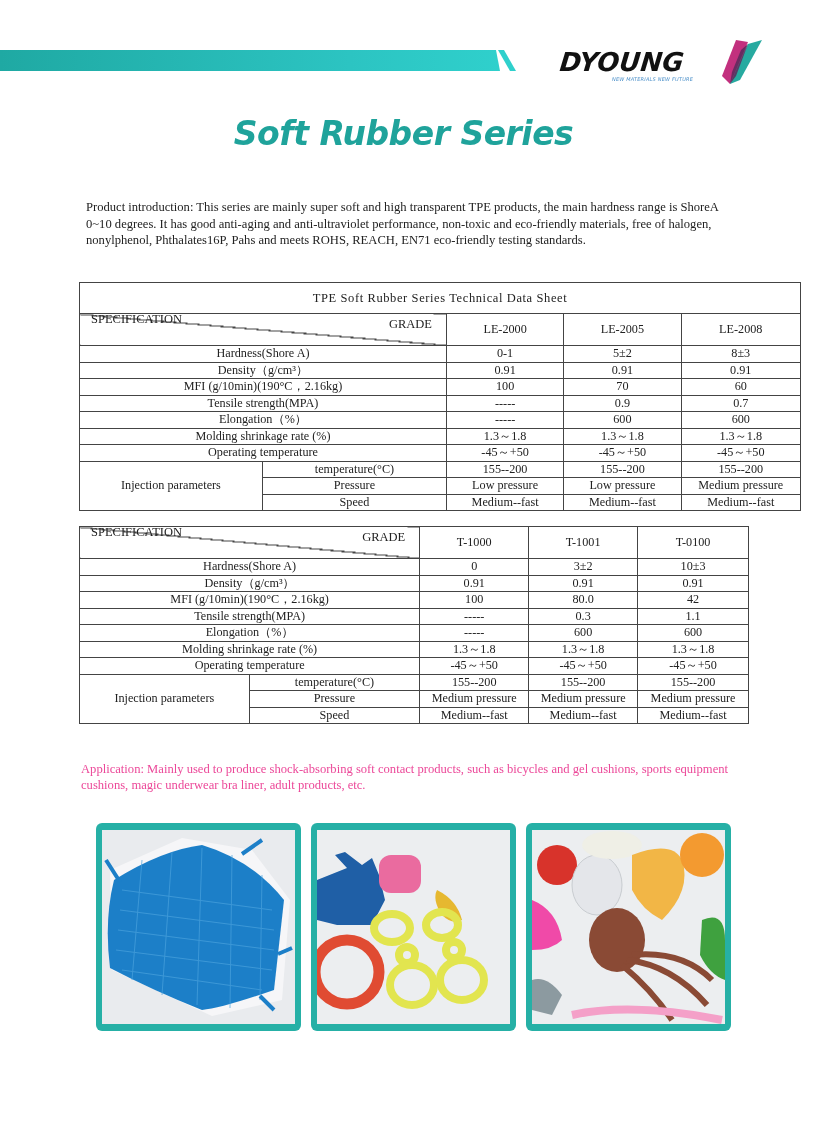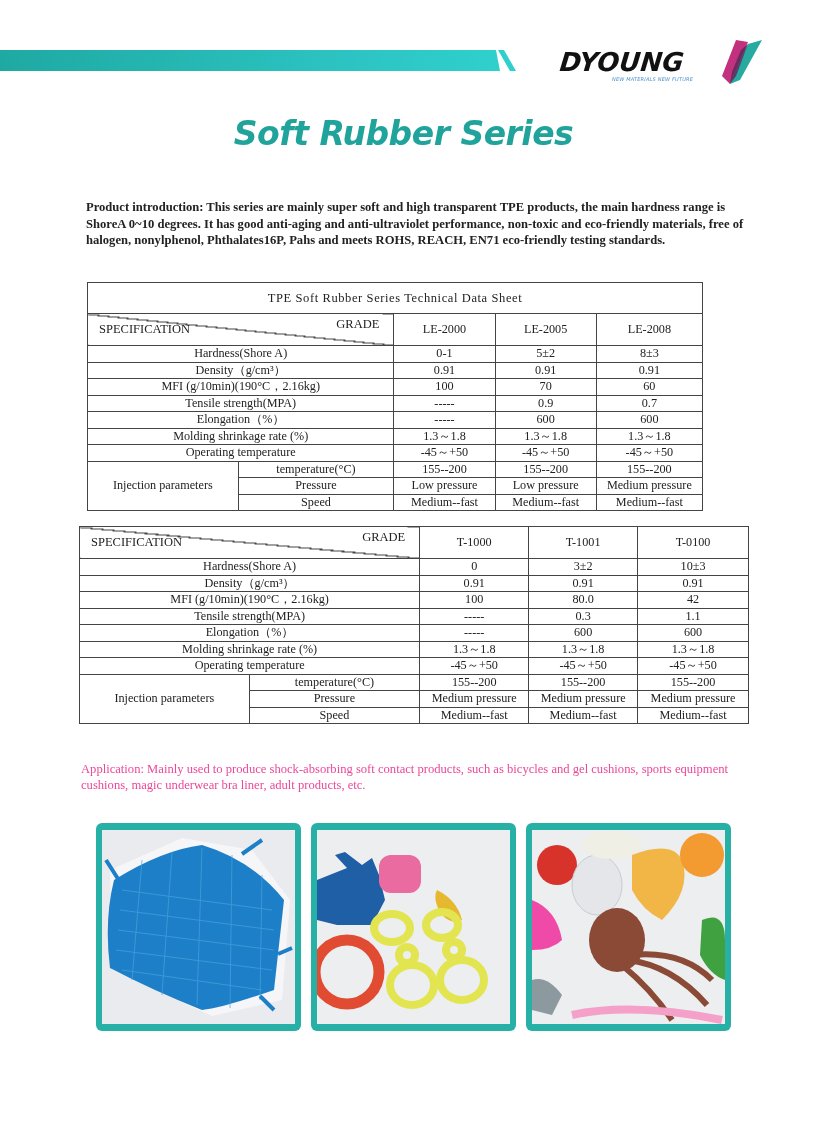--- a/index.html
+++ b/index.html
@@ -13,29 +13,29 @@
 
   .logo { position:absolute; left:560px; top:38px; width:205px; height:50px; }
   .logo-text { position:absolute; left:0; top:10px; font-family:"DejaVu Sans", sans-serif; font-weight:bold; font-style:italic;
     font-size:26px; letter-spacing:0px; color:#111; transform:skewX(-6deg); line-height:28px; }
   .logo-tag { position:absolute; left:52px; top:38px; font-family:"DejaVu Sans", sans-serif; font-style:italic; font-size:5px; color:#4a8fc9; letter-spacing:0.2px; white-space:nowrap; }
   .logo-mark { position:absolute; left:148px; top:0; width:55px; height:48px; }
 
   .title { position:absolute; left:0; width:807px; top:114px; text-align:center; font-family:"DejaVu Sans", sans-serif;
     font-weight:bold; font-style:italic; font-size:33px; color:#1fa39b; letter-spacing:-0.5px; }
 
-  .intro { position:absolute; left:86px; top:199px; width:660px; font-size:12.6px; line-height:16.5px; color:#222;font-weight:bold; }
+  .intro { position:absolute; left:86px; top:199px; width:660px; font-size:12.6px; line-height:16.5px; color:#222; }
   .app { position:absolute; left:81px; top:761px; width:670px; font-size:12.6px; line-height:16px; color:#ec4899; }
 
   table.spec { position:absolute; border-collapse:collapse; font-size:12.2px; color:#222; }
   table.spec td { border:1px solid #444; text-align:center; padding:0; height:15.5px; line-height:15px; white-space:nowrap; }
   table.spec td.caption { height:30px; font-size:12.5px; letter-spacing:0.6px; border-bottom:1px solid #444; }
   td.diag { position:relative; height:31px !important; background:linear-gradient(to bottom left, transparent calc(50% - 0.6px), #444 calc(50% - 0.6px), #444 calc(50% + 0.6px), transparent calc(50% + 0.6px)); }
   td.diag .grade { position:absolute; right:14px; top:3px; font-size:12.5px;text-align:center; }
-  td.diag .spec-lbl { position:absolute; left:11px; bottom:8px; font-size:12.5px; }
+  td.diag .spec-lbl { position:absolute; left:11px; bottom:18px; font-size:12.5px; }
   td.grade-h { height:31px !important; }
 
   .photos { position:absolute; left:96px; top:823px; width:640px; height:208px; }
   .photo { position:absolute; top:0; width:205px; height:208px; background:#26b0a6; border-radius:6px; }
   .photo .inner { position:absolute; left:6px; top:7px; right:6px; bottom:7px; background:#eceef0; overflow:hidden; }
 </style>
 </head>
 <body>
 
 <div class="banner"></div>
@@ -48,21 +48,21 @@
     <path d="M28 2 L40 4 L22 46 L14 38 Z" fill="#c2307e"></path>
     <path d="M54 2 L40 6 L22 46 L32 42 Z" fill="#27aaa0"></path>
     <path d="M33 12 L40 6 L28 38 L22 46 L24 34 Z" fill="#5a2a5c" opacity="0.85"></path>
   </svg>
 </div>
 
 <div class="title">Soft Rubber Series</div>
 
 <div class="intro">Product introduction: This series are mainly super soft and high transparent TPE products, the main hardness range is ShoreA 0~10 degrees. It has good anti-aging and anti-ultraviolet performance, non-toxic and eco-friendly materials, free of halogen, nonylphenol, Phthalates16P, Pahs and meets ROHS, REACH, EN71 eco-friendly testing standards.</div>
 
-<table class="spec" id="t1" style="left:79px; top:282px; width:616px;margin-left:8px;">
+<table class="spec" id="t1" style="left:79px; top:282px; width:722px;">
   <colgroup>
       <col style="width:170px">
       <col style="width:171px">
       <col style="width:109px">
       <col style="width:109px">
       <col style="width:111px">
     </colgroup>
   <tbody>
       <tr>
         <td colspan="5" class="caption">TPE  Soft  Rubber  Series  Technical  Data  Sheet</td>

